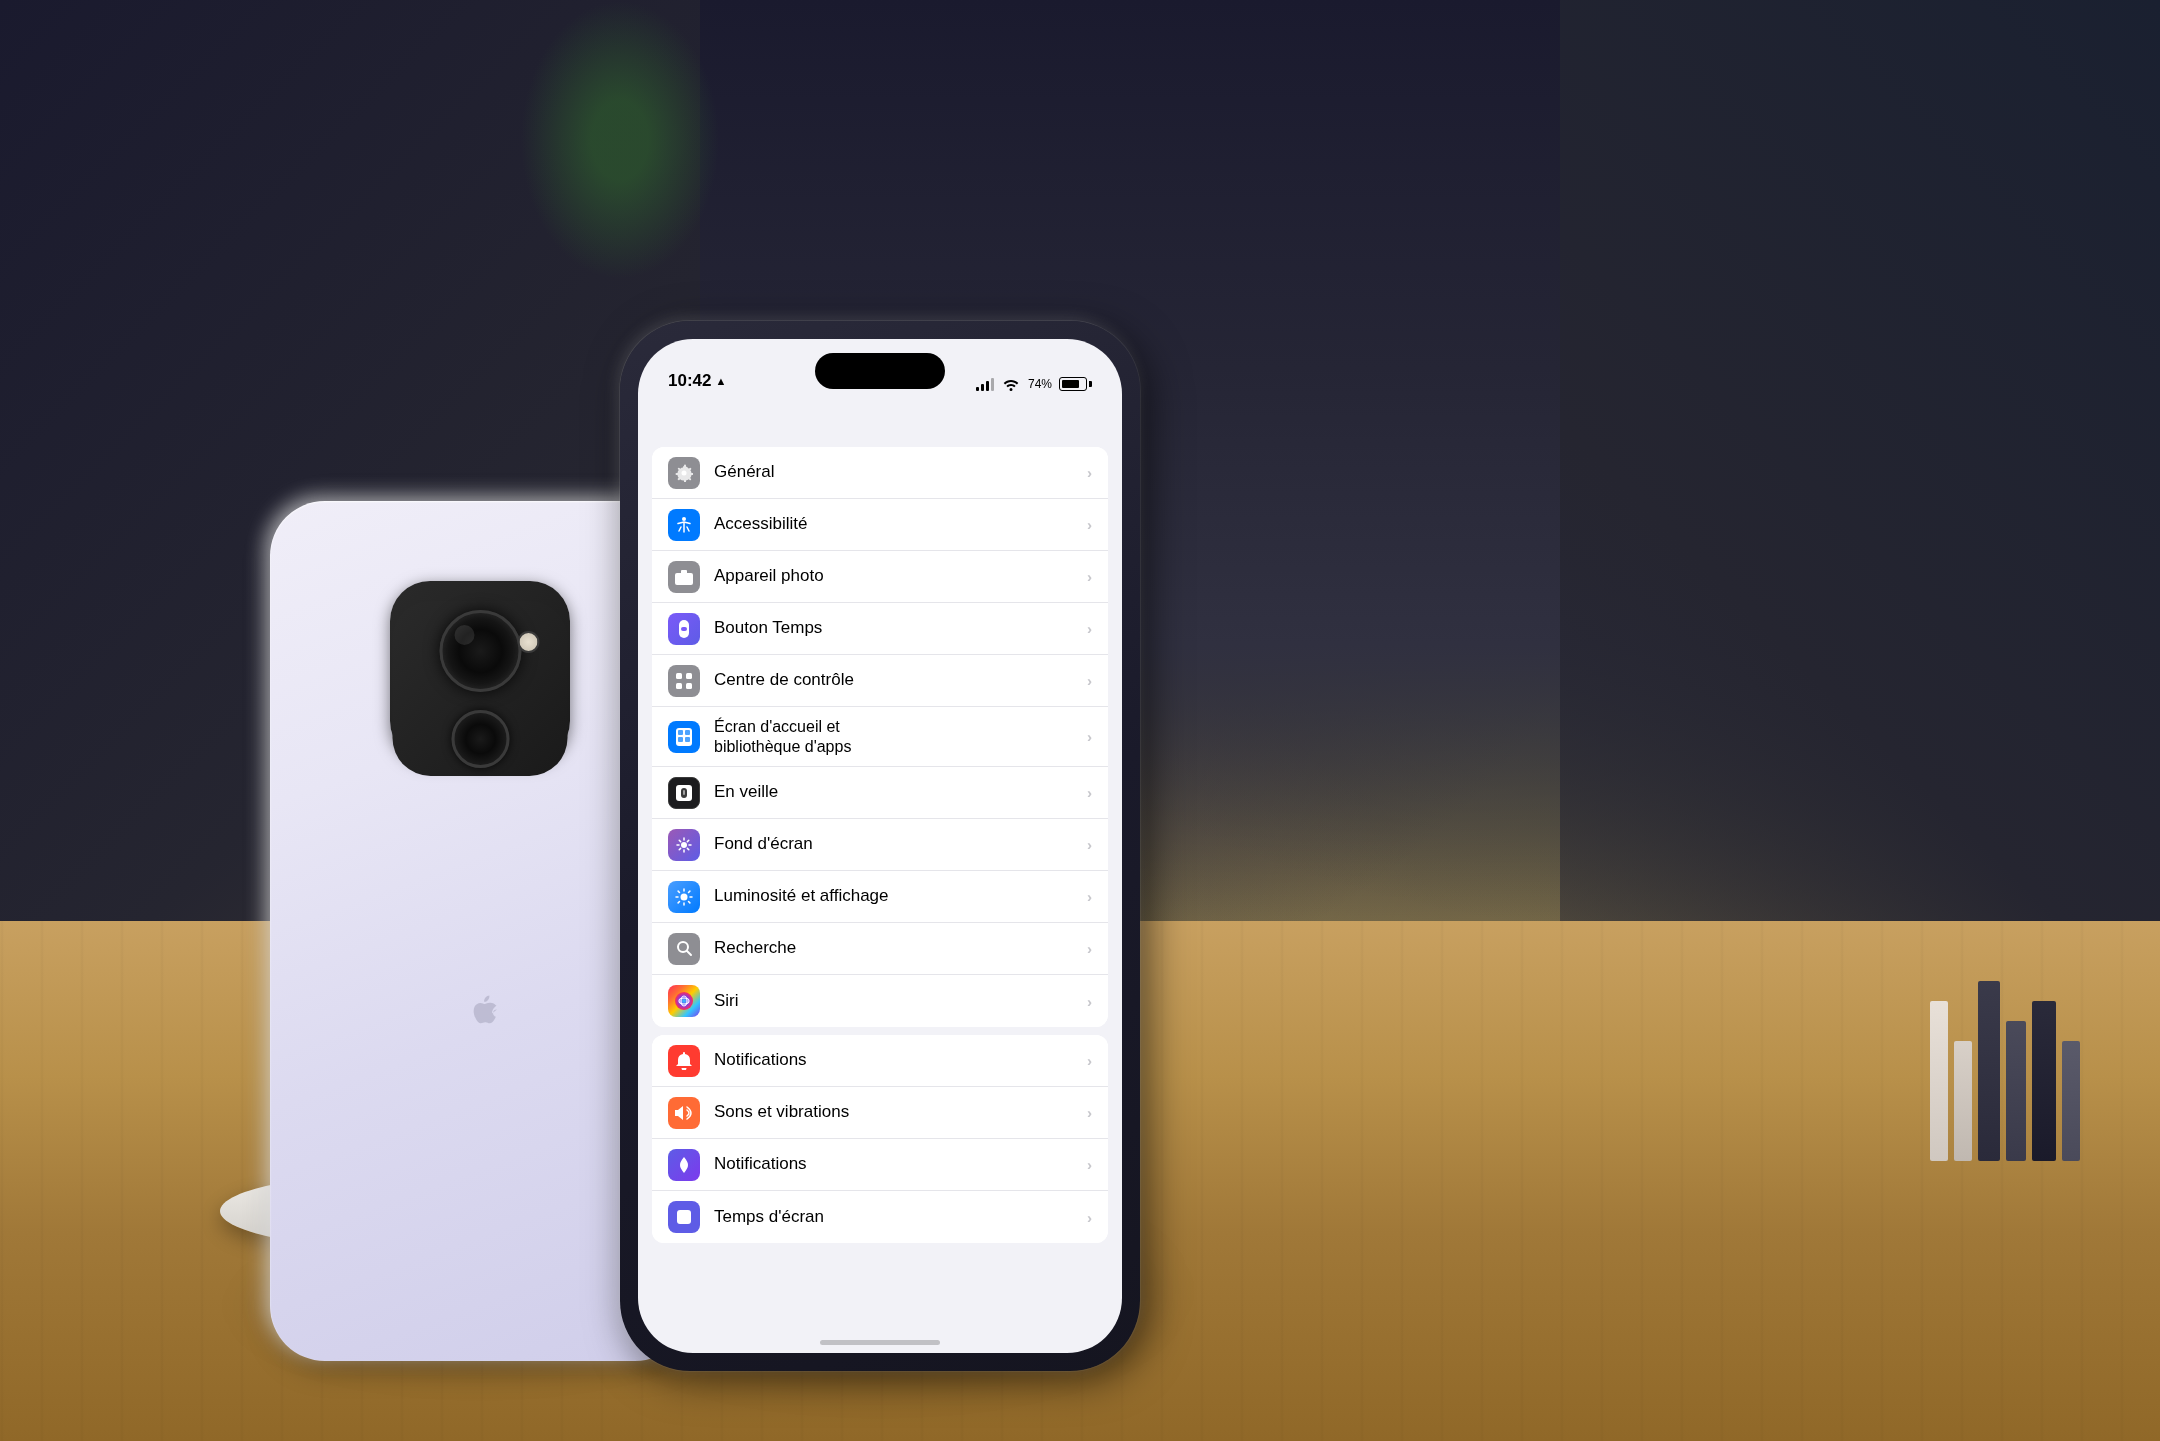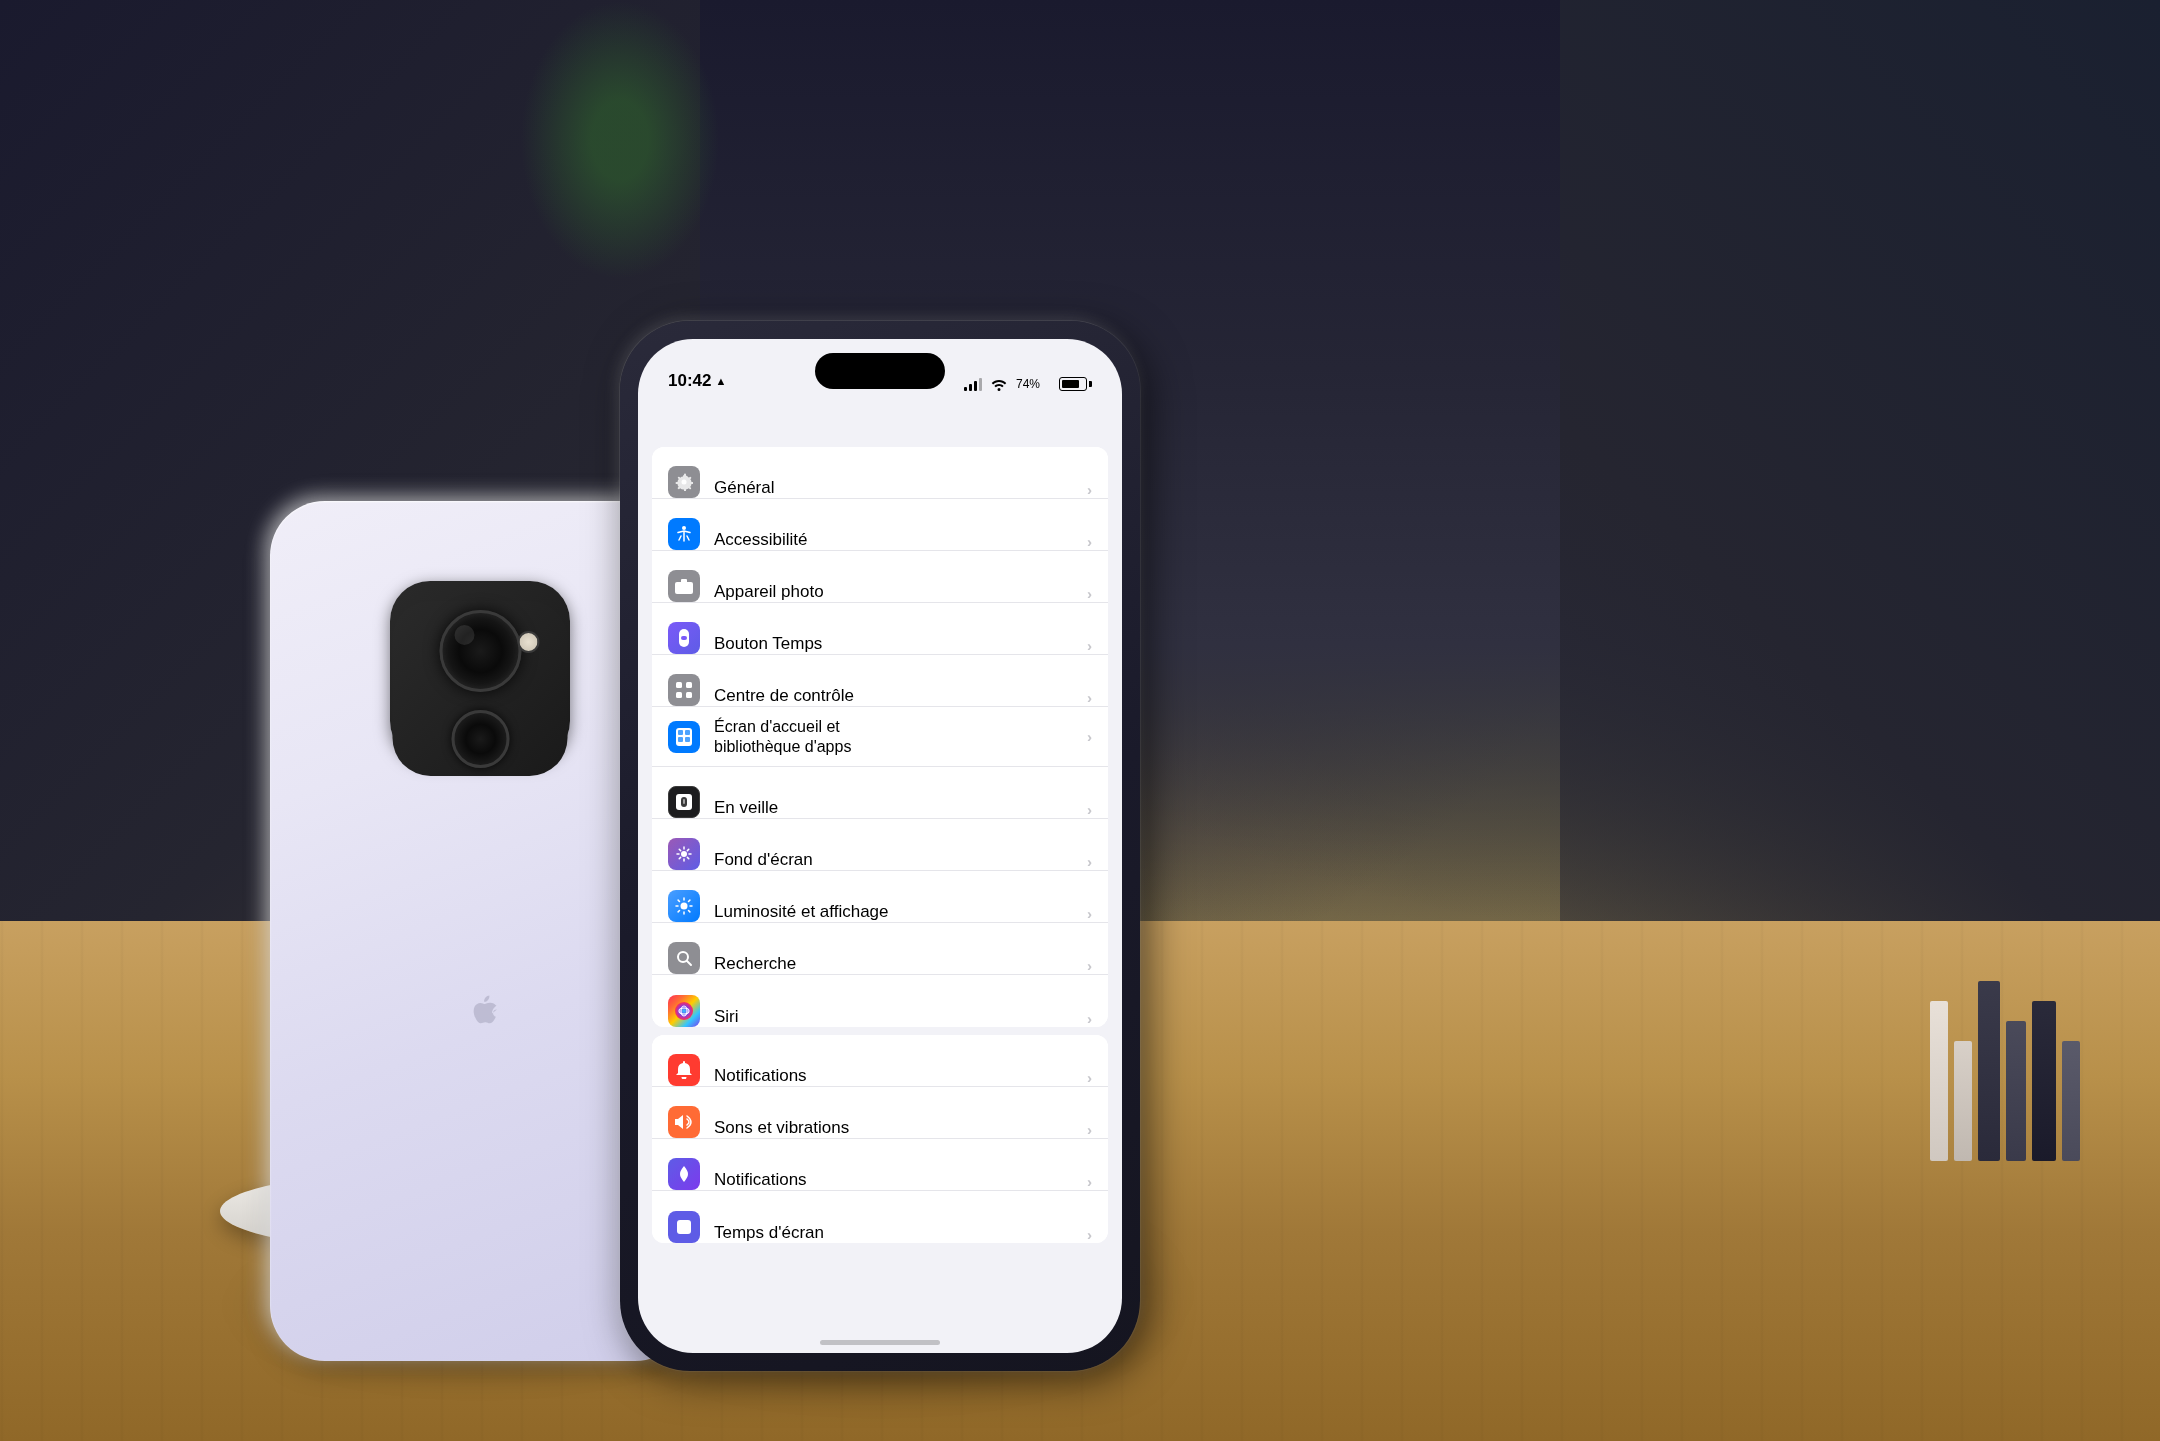--- a/index.html
+++ b/index.html
@@ -338,21 +338,21 @@
 
     .settings-section {
       background: #fff;
       border-radius: 12px;
       margin: 8px 14px;
       overflow: hidden;
     }
 
     .settings-row {
       display: flex;
-      align-items: flex-end;
+      align-items: center;
       padding: 0 16px;
       height: 52px;
       border-bottom: 0.5px solid #e5e5ea;
       position: relative;
       cursor: pointer;
       background: #fff;
     }
 
     .settings-row:last-child {
       border-bottom: none;
@@ -490,21 +490,21 @@
           <div class="signal-bar" style="width:3px;height:7px;"></div>
           <div class="signal-bar" style="width:3px;height:10px;"></div>
           <div class="signal-bar" style="width:3px;height:13px;opacity:0.3;"></div>
         </div>
 
         <svg width="18" height="13" viewBox="0 0 18 13">
           <path d="M9 10a1.5 1.5 0 110 3 1.5 1.5 0 010-3zM9 6c1.8 0 3.4.7 4.6 1.9l-1.4 1.4C11.3 8.5 10.2 8 9 8s-2.3.5-3.2 1.3L4.4 7.9C5.6 6.7 7.2 6 9 6zm0-4c2.8 0 5.4 1.1 7.3 3L14.9 6.4C13.4 4.9 11.3 4 9 4S4.6 4.9 3.1 6.4L1.7 5C3.6 3.1 6.2 2 9 2z" fill="#000"></path>
         </svg>
 
         <div class="battery-icon">
-          <div style="font-size:12px;font-weight:500;margin-right:17px;">74%</div>
+          <div style="font-size:12px;font-weight:500;margin-right:5px;">74%</div>
           <div class="battery-body">
             <div class="battery-fill"></div>
           </div>
           <div class="battery-tip"></div>
         </div>
       </div>
     </div>
 
 
     <div class="settings-list">

